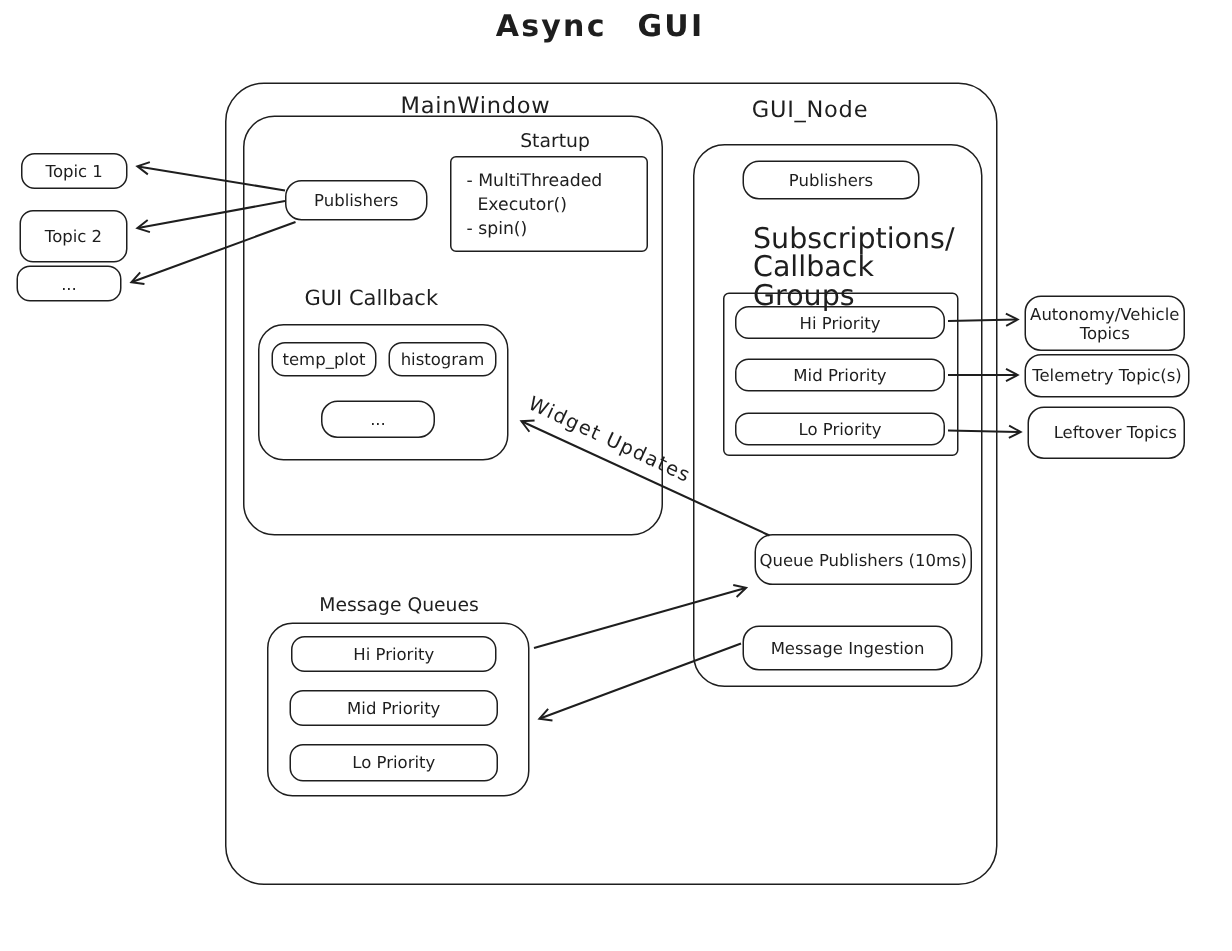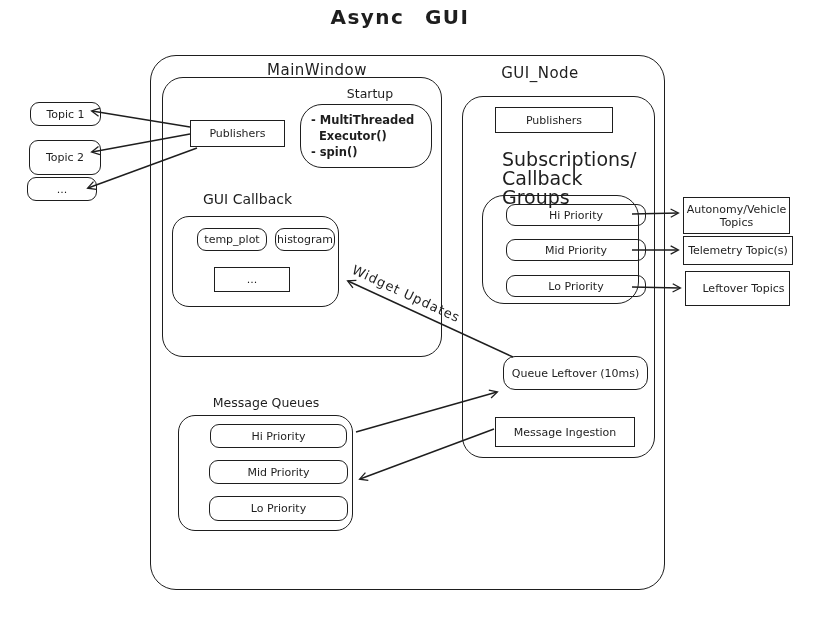--- a/index.html
+++ b/index.html
@@ -8,22 +8,22 @@
     font-family:"DejaVu Sans",sans-serif;color:#1e1e1e;overflow:hidden;
   }
   .box{
     position:absolute;border:1.6px solid #1e1e1e;background:transparent;
     display:flex;align-items:center;justify-content:center;
     font-size:11px;line-height:13px;text-align:center;box-sizing:border-box;
   }
   .container{background:transparent;}
   .lbl{position:absolute;white-space:pre-line;}
   .arrow-layer{position:absolute;left:0;top:0;z-index:5;pointer-events:none;}
-  .r8{border-radius:9px;margin-left:16px;} .r10{border-radius:0;} .r12{border-radius:12px;}
-  .r14{border-radius:22px;font-weight:bold;} .r16{border-radius:17px;} .r20{border-radius:21px;} .r24{border-radius:26px;}
+  .r8{border-radius:9px;} .r10{border-radius:11px;} .r12{border-radius:12px;}
+  .r14{border-radius:4px;} .r16{border-radius:17px;} .r20{border-radius:21px;} .r24{border-radius:26px;}
   .title{
     font-size:20px;font-weight:600;letter-spacing:1.5px;word-spacing:12px;text-align:center;
   }
   .section-lbl{font-size:15px;letter-spacing:.5px;}
   .sub-lbl{font-size:19px;line-height:19px;}
   .small-lbl{font-size:12.5px;}
   .startup-body{
     position:absolute;left:10px;top:7px;white-space:pre;text-align:left;
     font-size:11.5px;line-height:16px;
   }
@@ -53,21 +53,21 @@
     <div class="startup-body">- MultiThreaded
   Executor()
 - spin()</div>
   </div>
 
   <div class="lbl" style="left:200px;top:191px;width:95px;text-align:center;font-size:14px;">GUI Callback</div>
   <div class="box container r16" style="left:172px;top:216px;width:167px;height:91px;"></div>
   <div class="box r8" style="left:181px;top:228px;width:70px;height:23px;">
     <span>temp_plot</span>
   </div>
-  <div class="box r8" style="left:259px;top:228px;width:60px;height:23px;">
+  <div class="box r8" style="left:259px;top:228px;width:72px;height:23px;">
     <span>histogram</span>
   </div>
   <div class="box r10" style="left:214px;top:267px;width:76px;height:25px;">
     <span>...</span>
   </div>
 
   <div class="box r8" style="left:14px;top:102px;width:71px;height:24px;">
     <span>Topic 1</span>
   </div>
   <div class="box r8" style="left:13px;top:140px;width:72px;height:35px;">
@@ -88,21 +88,21 @@
     <span>Hi Priority</span>
   </div>
   <div class="box r8" style="left:490px;top:239px;width:140px;height:22px;">
     <span>Mid Priority</span>
   </div>
   <div class="box r8" style="left:490px;top:275px;width:140px;height:22px;">
     <span>Lo Priority</span>
   </div>
 
   <div class="box r12" style="left:503px;top:356px;width:145px;height:34px;">
-    <span>Queue Leftover (10ms)</span>
+    <span>Queue Publishers (10ms)</span>
   </div>
   <div class="box r10" style="left:683px;top:197px;width:107px;height:37px;">
     <span style="white-space:pre-line;">Autonomy/Vehicle
 Topics</span>
   </div>
 
   <div class="box r10" style="left:495px;top:417px;width:140px;height:30px;">
     <span>Message Ingestion</span>
   </div>
   <div class="box r10" style="left:683px;top:236px;width:110px;height:29px;">

